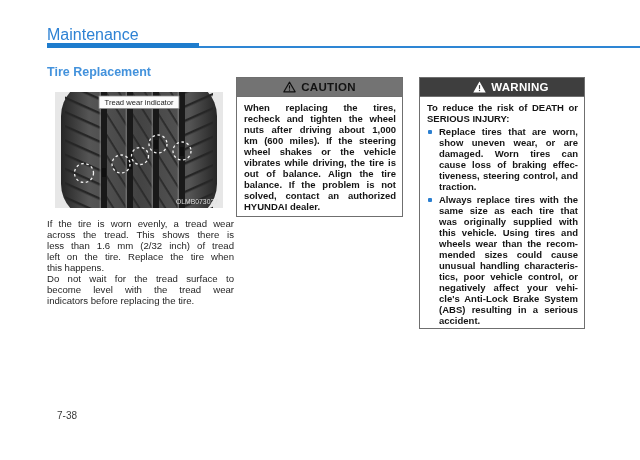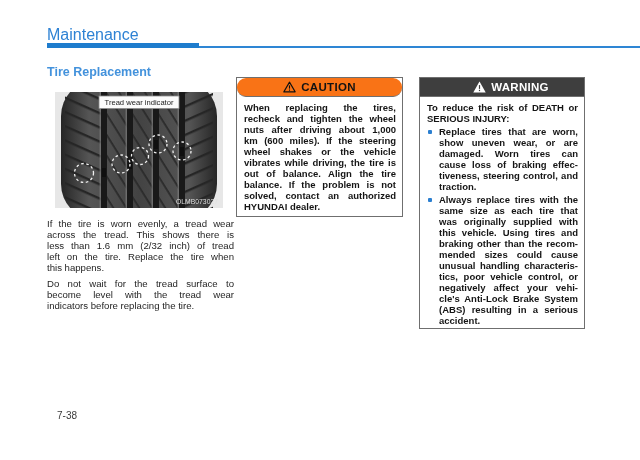--- a/index.html
+++ b/index.html
@@ -22,37 +22,37 @@
     position:absolute; left:47px; top:65px; font-size:12.5px; font-weight:bold; color:#4392dc;
   }
   .figure-wrap {
     position:absolute; left:55px; top:92px; width:185px; height:116px;
   }
   .figure-wrap svg { display:block; }
   .body-copy {
     position:absolute; left:47px; top:218px; width:187px;
     font-size:9.6px; line-height:11px; color:#1f1f1f;
   }
-  .body-copy .para + .para { margin-top:5px; }
+  .body-copy .para + .para { }
   
   .jline { text-align:justify; text-align-last:justify; }
   .jline.jlast { text-align-last:left; }
   
   .notice-box {
     position:absolute; box-sizing:border-box; background:#ffffff;
     border:1px solid #6f6f6f;
   }
   .caution-box { left:236px; top:77px; width:167px; height:140px; }
   .warning-box { left:419px; top:77px; width:166px; height:252px; }
   .box-header {
     height:19px; display:flex; align-items:center; justify-content:center; gap:5px;
     border-bottom:1px solid #6f6f6f; font-weight:bold; font-size:11.5px; letter-spacing:.3px;
     box-sizing:border-box;
   }
-  .caution-box .box-header { background:#f97316; color:#121212;border-radius:9px; }
+  .caution-box .box-header { background:#737373; color:#121212; }
   .warning-box .box-header { background:#3e3e3e; color:#ffffff;padding-left:18px; }
   .box-header svg { display:block; }
   .box-body {
     padding:5px 6px 5px 7px; font-size:9.5px; line-height:11px; font-weight:bold; color:#151515;
   }
   .warning-intro { margin-bottom:2px; }
   .bullet-item { position:relative; padding-left:12px; margin-top:2px; }
   .bullet-marker {
     position:absolute; left:1px; top:3.5px; width:4px; height:4px;
     background:#2b7fd0; border-radius:1px;
@@ -205,21 +205,21 @@
             <div class="jline jlast">traction.</div>
           </div>
       </div>
       <div class="bullet-item">
         <span class="bullet-marker"></span>
         <div>
             <div class="jline">Always replace tires with the</div>
             <div class="jline">same size as each tire that</div>
             <div class="jline">was originally supplied with</div>
             <div class="jline">this vehicle. Using tires and</div>
-            <div class="jline">braking other than the recom-</div>
+            <div class="jline">wheels wear than the recom-</div>
             <div class="jline">mended sizes could cause</div>
             <div class="jline">unusual handling characteris-</div>
             <div class="jline">tics, poor vehicle control, or</div>
             <div class="jline">negatively affect your vehi-</div>
             <div class="jline">cle's Anti-Lock Brake System</div>
             <div class="jline">(ABS) resulting in a serious</div>
             <div class="jline jlast">accident.</div>
           </div>
       </div>
     </div>

